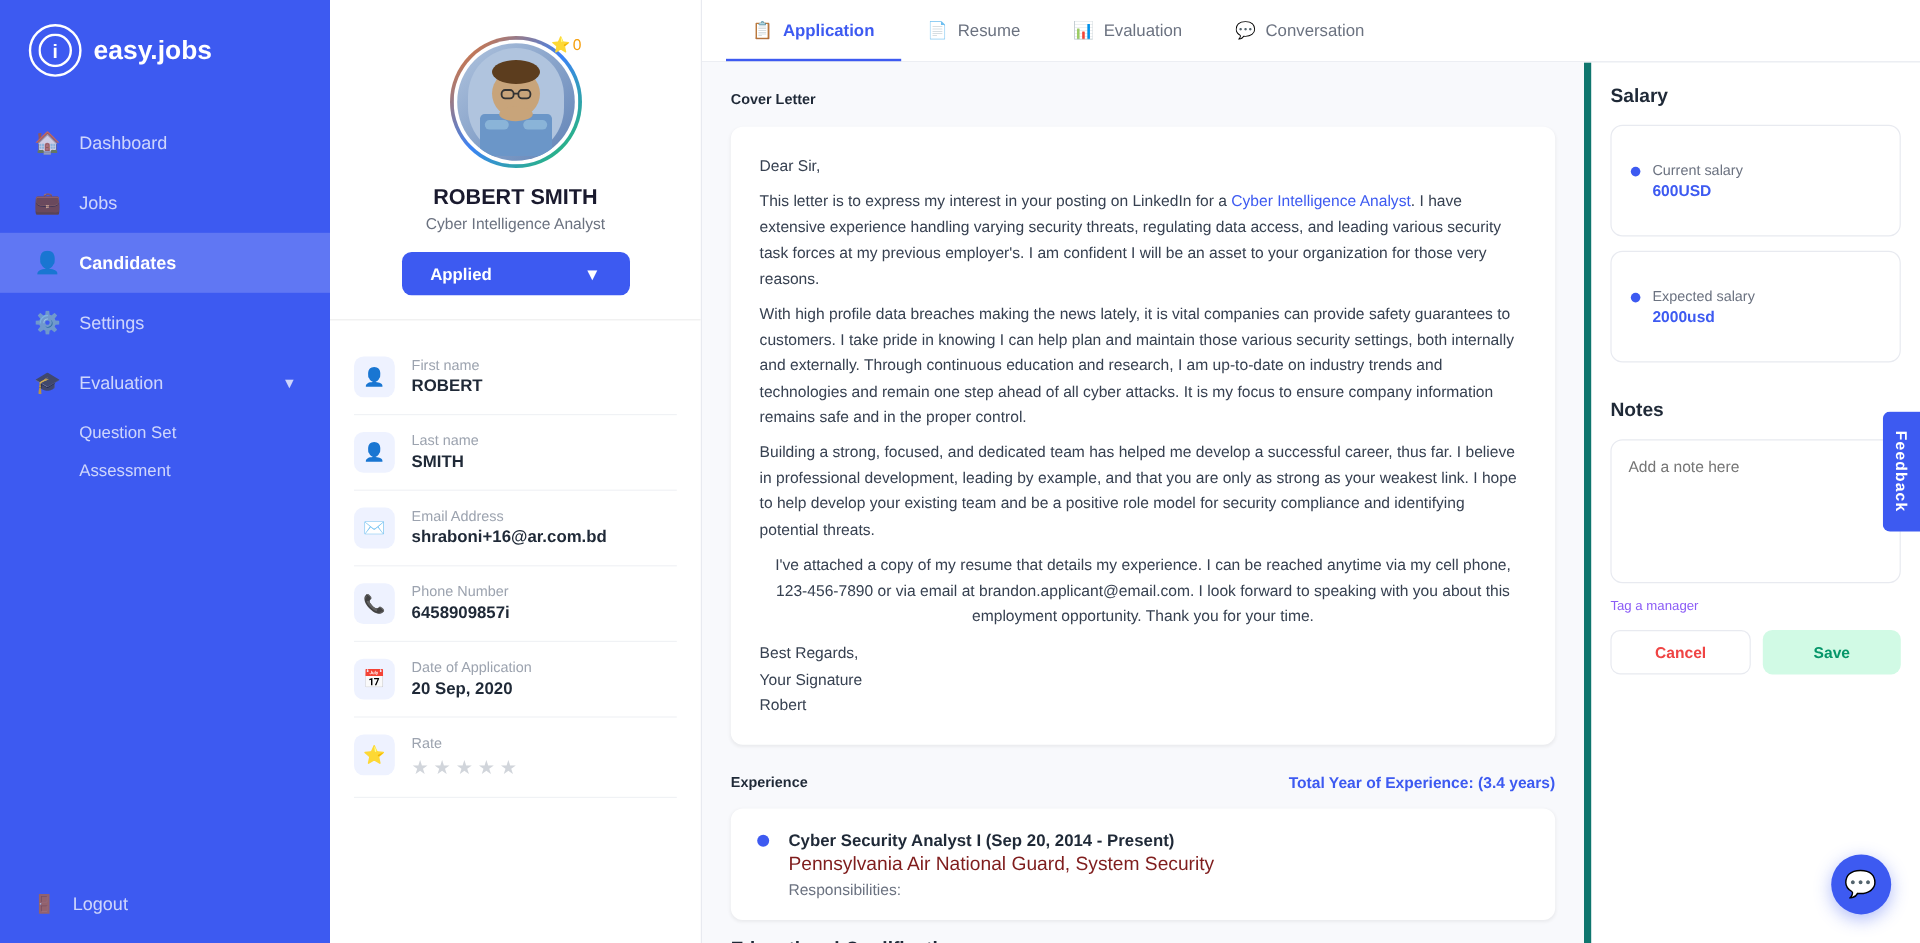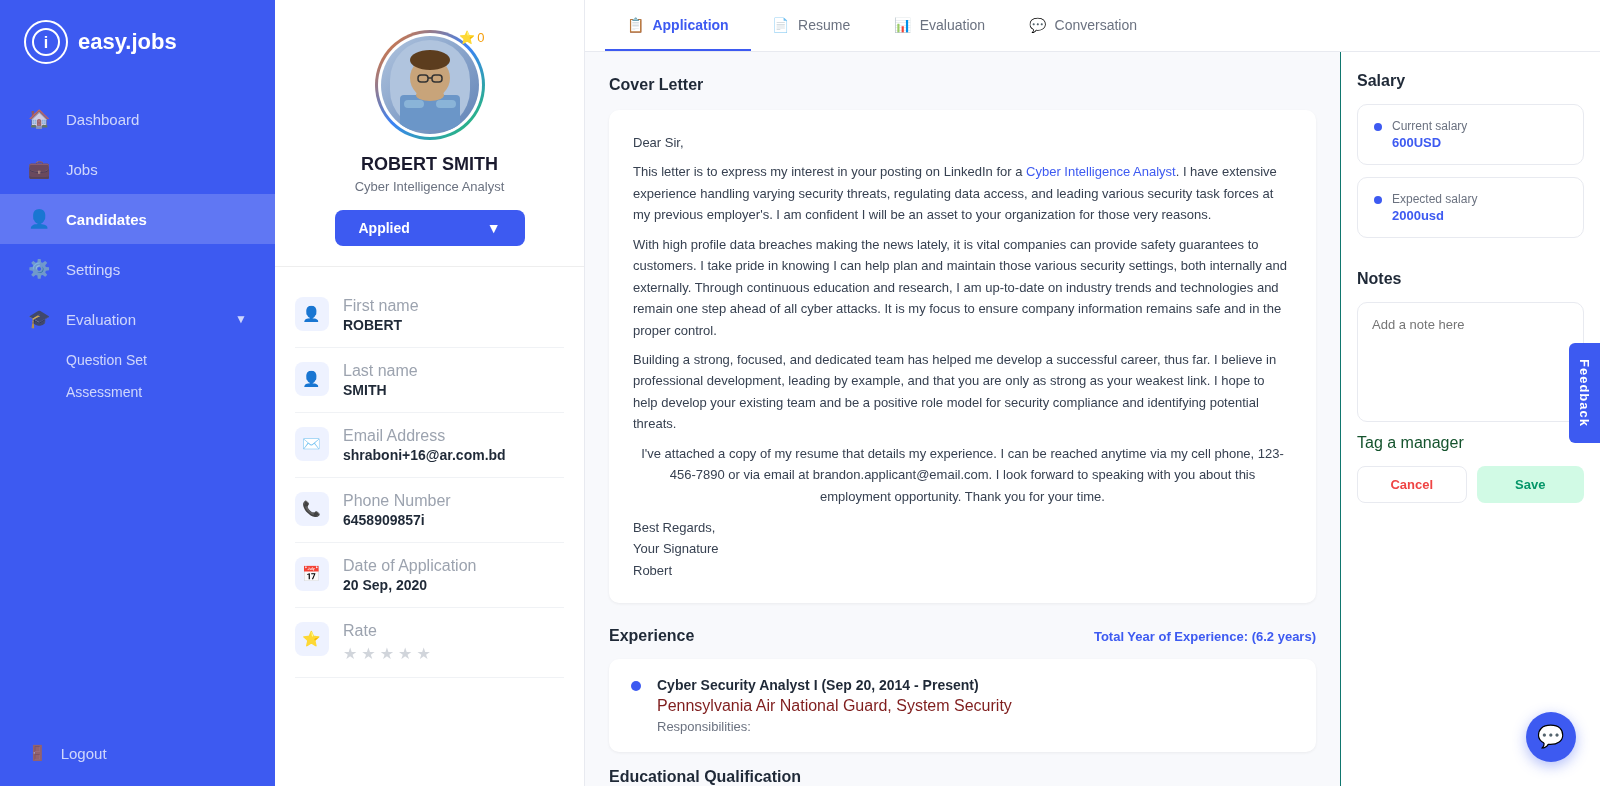--- a/index.html
+++ b/index.html
@@ -195,21 +195,21 @@
       justify-content: center;
       font-size: 15px;
       color: #3d5af1;
       flex-shrink: 0;
     }
     .field-content {
       display: flex;
       flex-direction: column;
     }
     .field-label {
-      font-size: 16px;
+      font-size: 12px;
       color: #9ca3af;
       margin-bottom: 2px;
     }
     .field-value {
       font-size: 14px;
       font-weight: 600;
       color: #1f2937;
     }
     .stars-row {
       display: flex;
@@ -265,21 +265,21 @@
 
     
     .app-content {
       flex: 1;
       overflow-y: auto;
       padding: 24px;
       background: #f8f9fc;
     }
 
     .section-heading {
-      font-size: 16px;
+      font-size: 12px;
       font-weight: 700;
       color: #1f2937;
       margin-bottom: 16px;
     }
 
     .cover-letter-box {
       background: white;
       border-radius: 10px;
       padding: 22px 24px;
       margin-bottom: 24px;
@@ -325,40 +325,40 @@
     }
     .exp-content {}
     .exp-title { font-size: 14px; font-weight: 600; color: #1f2937; margin-bottom: 4px; }
     .exp-company { color: #7f1d1d; font-size: 16px; margin-bottom: 4px; }
     .exp-resp { font-size: 13px; color: #6b7280; }
 
     .edu-heading { font-size: 16px; font-weight: 700; color: #1f2937; margin-bottom: 16px; }
 
     
     .salary-notes-panel {
-      width: 260px;
+      width: 280px;
       background: white;
-      border-left: 1px solid #0f766e;
+      border-left: 6px solid #0f766e;
       display: flex;
       flex-direction: column;
       overflow-y: auto;
       padding: 20px 16px;
       flex-shrink: 0;
     }
     .panel-section-title {
       font-size: 16px;
       font-weight: 700;
       color: #1f2937;
       margin-bottom: 14px;
     }
     .salary-card {
       background: white;
       border: 1px solid #e8eaf0;
       border-radius: 10px;
-      padding: 14px 16px;
+      padding: 30px 16px;
       margin-bottom: 12px;
       display: flex;
       align-items: flex-start;
       gap: 10px;
     }
     .salary-dot {
       width: 8px;
       height: 8px;
       border-radius: 50%;
       background: #3d5af1;
@@ -376,22 +376,22 @@
       border-radius: 10px;
       padding: 14px;
       font-size: 13px;
       color: #14532d;
       resize: none;
       height: 120px;
       outline: none;
       font-family: inherit;
     }
     .tag-manager-link {
-      color: #14532d;
-      font-size: 16px;
+      color: #8b5cf6;
+      font-size: 11px;
       margin-top: 8px;
       display: block;
       cursor: pointer;
     }
     .notes-actions {
       display: flex;
       gap: 10px;
       margin-top: 14px;
     }
     .btn-cancel {
@@ -637,21 +637,21 @@
             <p style="margin-top:10px;">Best Regards,</p>
             <p>Your Signature</p>
             <p>Robert</p>
           </div>
         </div>
 
         <div class="experience-header">
           <div class="section-heading" style="margin-bottom:0;">Experience</div>
           <div class="experience-years">
             <span>Total Year of Experience:</span>
-            <span>(6.2 years)</span>
+            <span>(3.4 years)</span>
           </div>
         </div>
 
         <div class="exp-card">
           <div class="exp-dot"></div>
           <div class="exp-content">
             <div class="exp-title">Cyber Security Analyst I (Sep 20, 2014 - Present)</div>
             <div class="exp-company">Pennsylvania Air National Guard, System Security</div>
             <div class="exp-resp">Responsibilities:</div>
           </div>

